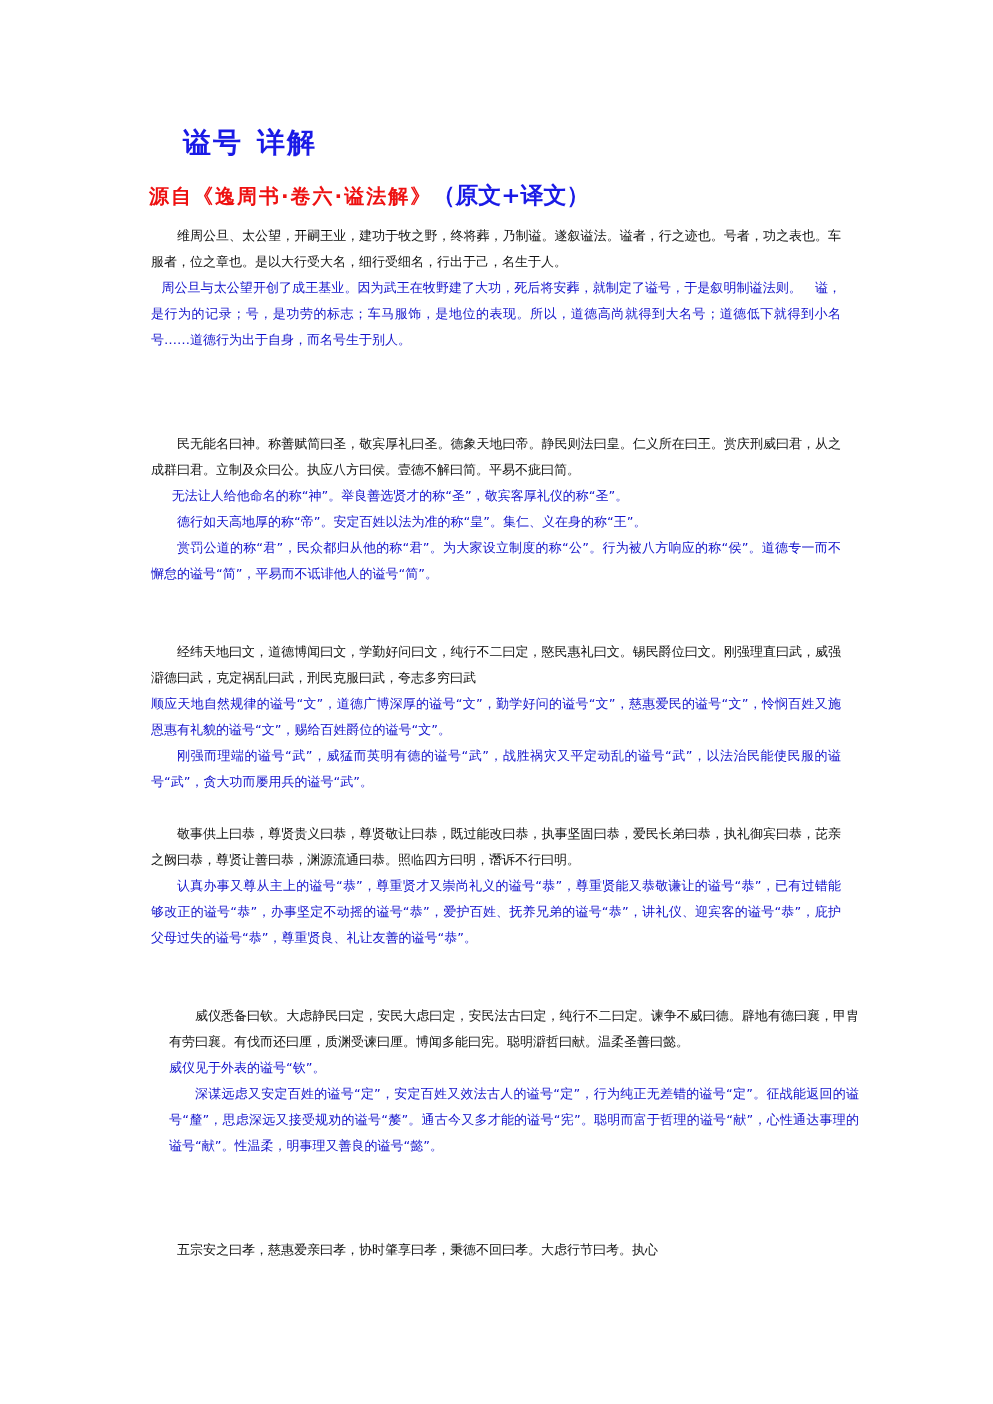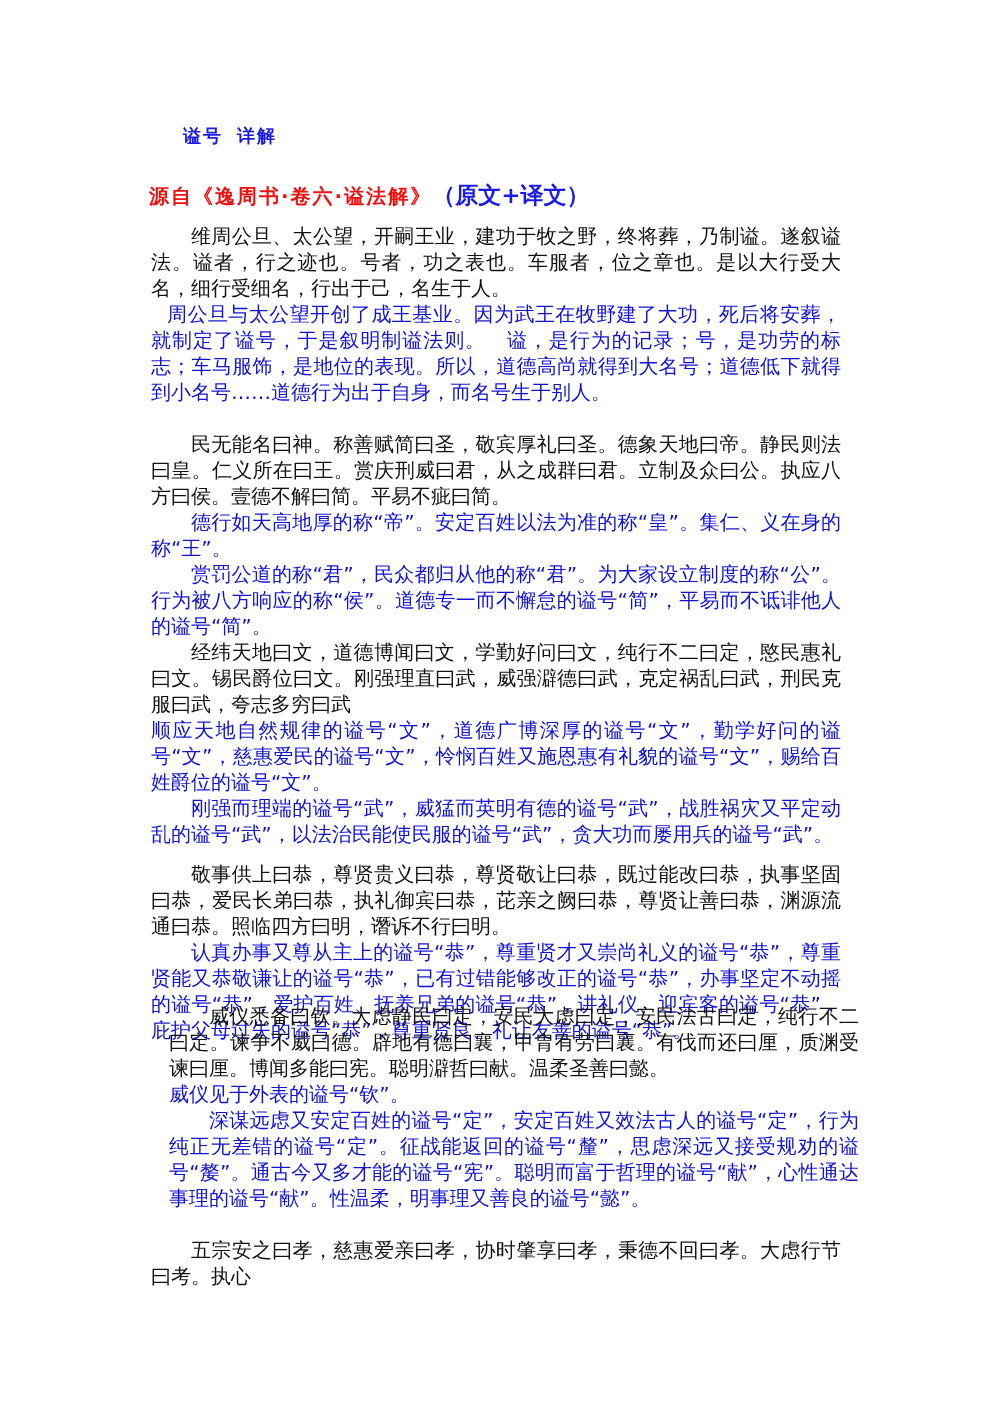--- a/index.html
+++ b/index.html
@@ -18,21 +18,21 @@
       position: absolute;
       left: 151px;
       top: 0;
       width: 690px;
     }
     .title {
       position: absolute;
       left: 32px;
       top: 124px;
       font-family: "DejaVu Serif", "Liberation Serif", serif;
-      font-size: 18px;
+      font-size: 28px;
       font-weight: bold;
       color: #1a1ae6;
       letter-spacing: 2px;
       white-space: nowrap;
     }
     .title .gap { display: inline-block; width: 14px; }
     .subtitle {
       position: absolute;
       left: -2px;
       top: 180px;
@@ -48,21 +48,21 @@
     .subtitle .blue {
       font-family: "DejaVu Serif", "Liberation Serif", serif;
       font-size: 23px;
       font-weight: bold;
       color: #1a1ae6;
     }
     .block {
       position: absolute;
       left: 0;
       width: 690px;
-      font-size: 20px;
+      font-size: 13px;
       line-height: 26px;
       text-align: justify;
       text-justify: inter-ideograph;
     }
     .block p {
       margin: 0;
       padding: 0;
     }
     .orig { color: #111111; }
     .trans { color: #1212cc; }
@@ -82,31 +82,32 @@
     <span class="red">源自《逸周书·卷六·谥法解》</span><span class="blue">（原文+译文）</span>
   </div>
 
   <div class="block" style="top:223px;">
     <p class="orig ind2">维周公旦、太公望，开嗣王业，建功于牧之野，终将葬，乃制谥。遂叙谥法。谥者，行之迹也。号者，功之表也。车服者，位之章也。是以大行受大名，细行受细名，行出于己，名生于人。</p>
     <p class="trans ind1" style="text-indent:0.8em;">周公旦与太公望开创了成王基业。因为武王在牧野建了大功，死后将安葬，就制定了谥号，于是叙明制谥法则。　谥，是行为的记录；号，是功劳的标志；车马服饰，是地位的表现。所以，道德高尚就得到大名号；道德低下就得到小名号……道德行为出于自身，而名号生于别人。</p>
   </div>
 
   <div class="block" style="top:431px;">
     <p class="orig ind2">民无能名曰神。称善赋简曰圣，敬宾厚礼曰圣。德象天地曰帝。静民则法曰皇。仁义所在曰王。赏庆刑威曰君，从之成群曰君。立制及众曰公。执应八方曰侯。壹德不解曰简。平易不疵曰简。</p>
+    <p class="trans" style="text-indent:1.6em;">无法让人给他命名的称“神”。举良善选贤才的称“圣”，敬宾客厚礼仪的称“圣”。</p>
     <p class="trans ind2">德行如天高地厚的称“帝”。安定百姓以法为准的称“皇”。集仁、义在身的称“王”。</p>
     <p class="trans ind2">赏罚公道的称“君”，民众都归从他的称“君”。为大家设立制度的称“公”。行为被八方响应的称“侯”。道德专一而不懈怠的谥号“简”，平易而不诋诽他人的谥号“简”。</p>
   </div>
 
   <div class="block" style="top:639px;">
     <p class="orig ind2">经纬天地曰文，道德博闻曰文，学勤好问曰文，纯行不二曰定，愍民惠礼曰文。锡民爵位曰文。刚强理直曰武，威强澼德曰武，克定祸乱曰武，刑民克服曰武，夸志多穷曰武</p>
     <p class="trans">顺应天地自然规律的谥号“文”，道德广博深厚的谥号“文”，勤学好问的谥号“文”，慈惠爱民的谥号“文”，怜悯百姓又施恩惠有礼貌的谥号“文”，赐给百姓爵位的谥号“文”。</p>
     <p class="trans ind2">刚强而理端的谥号“武”，威猛而英明有德的谥号“武”，战胜祸灾又平定动乱的谥号“武”，以法治民能使民服的谥号“武”，贪大功而屡用兵的谥号“武”。</p>
   </div>
 
-  <div class="block" style="top:821px;margin-top:40px;">
+  <div class="block" style="top:821px;">
     <p class="orig ind2">敬事供上曰恭，尊贤贵义曰恭，尊贤敬让曰恭，既过能改曰恭，执事坚固曰恭，爱民长弟曰恭，执礼御宾曰恭，芘亲之阙曰恭，尊贤让善曰恭，渊源流通曰恭。照临四方曰明，谮诉不行曰明。</p>
     <p class="trans ind2">认真办事又尊从主上的谥号“恭”，尊重贤才又崇尚礼义的谥号“恭”，尊重贤能又恭敬谦让的谥号“恭”，已有过错能够改正的谥号“恭”，办事坚定不动摇的谥号“恭”，爱护百姓、抚养兄弟的谥号“恭”，讲礼仪、迎宾客的谥号“恭”，庇护父母过失的谥号“恭”，尊重贤良、礼让友善的谥号“恭”。</p>
   </div>
 
   <div class="block" style="top:1003px;margin-left:18px;">
     <p class="orig ind2">威仪悉备曰钦。大虑静民曰定，安民大虑曰定，安民法古曰定，纯行不二曰定。谏争不威曰德。辟地有德曰襄，甲胄有劳曰襄。有伐而还曰厘，质渊受谏曰厘。博闻多能曰宪。聪明澼哲曰献。温柔圣善曰懿。</p>
     <p class="trans">威仪见于外表的谥号“钦”。</p>
     <p class="trans ind2">深谋远虑又安定百姓的谥号“定”，安定百姓又效法古人的谥号“定”，行为纯正无差错的谥号“定”。征战能返回的谥号“釐”，思虑深远又接受规劝的谥号“嫠”。通古今又多才能的谥号“宪”。聪明而富于哲理的谥号“献”，心性通达事理的谥号“献”。性温柔，明事理又善良的谥号“懿”。</p>
   </div>
 

